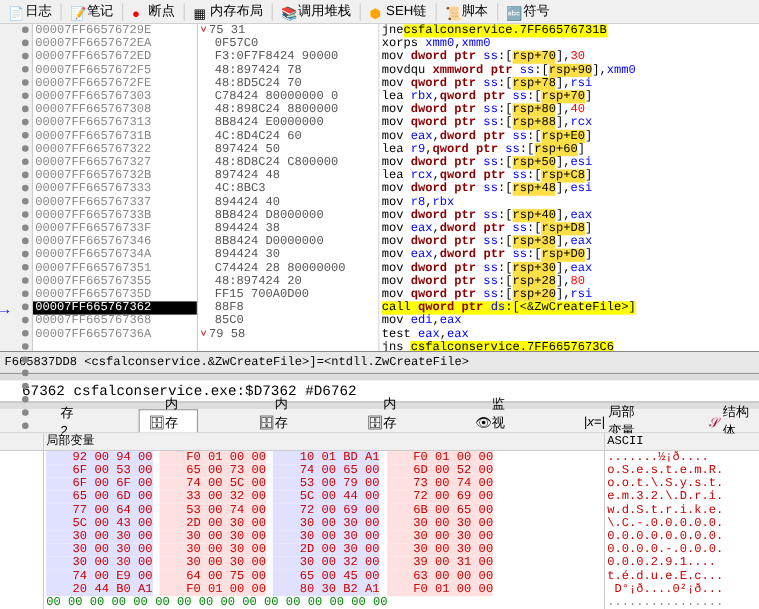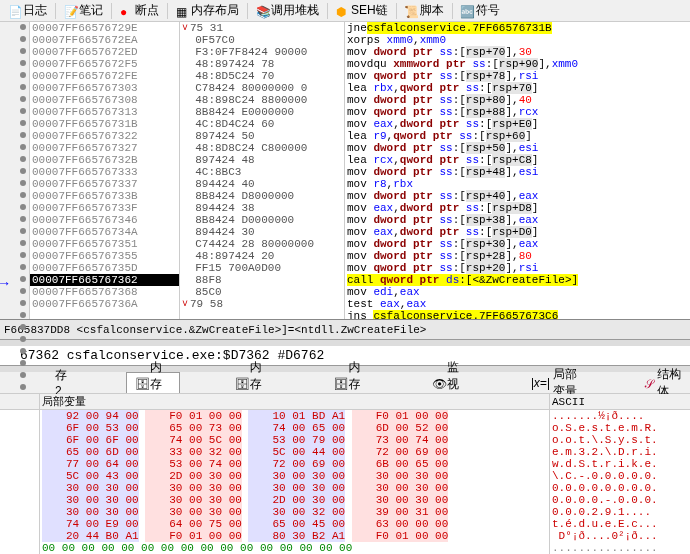--- a/index.html
+++ b/index.html
@@ -12,21 +12,21 @@
   .gutter { width:30px; background:#f0f0f0; border-right:1px solid #ccc; position:relative; }
   .gutter .dot { position:absolute; left:20px; width:6px; height:6px; border-radius:50%; background:#888; }
   .addr-col { width:150px; background:#fff; border-right:1px solid #ccc; overflow:hidden; }
   .bytes-col { width:165px; background:#fff; border-right:1px solid #ccc; overflow:hidden; }
   .disasm-col { flex:1; background:#fff; overflow:hidden; }
   .row { height:12px; line-height:12px; white-space:pre; padding-left:2px; }
   .addr-col .row { color:#888; }
   .addr-sel { background:#000; color:#fff !important; }
   .bytes-col .row { color:#555; }
   .hl-yellow { background:#ffff00; }
-  .hl-lime { background:#e5e5e5; }
+  .hl-lime { background:#fde047; }
   .red { color:#ff0000; }
   .blue { color:#0000ff; }
   .darkred { color:#8b0000;font-weight:bold; }
   .info-bar { background:#e8e8e8; height:20px; line-height:20px; padding-left:4px; border-bottom:1px solid #999; font-size:11px; white-space:pre; overflow:hidden;}
   .status-bar { height:20px; line-height:20px; padding-left:20px; background:#fff; border-bottom:1px solid #999; font-size:13px; }
   .mem-tabs { display:flex; height:22px; background:#f0f0f0; border-bottom:1px solid #ccc; font-family:sans-serif; font-size:12px; align-items:center; }
   .mem-tabs .mtab { display:flex; align-items:center; padding:0 8px; gap:3px; height:100%;margin-left:47px; }
   .mem-tabs .mtab.active { background:#fff; border:1px solid #999; border-bottom:none; }
   .dump { display:flex; height:170px; }
   .dump-addr { width:40px; border-right:1px solid #ccc; }

